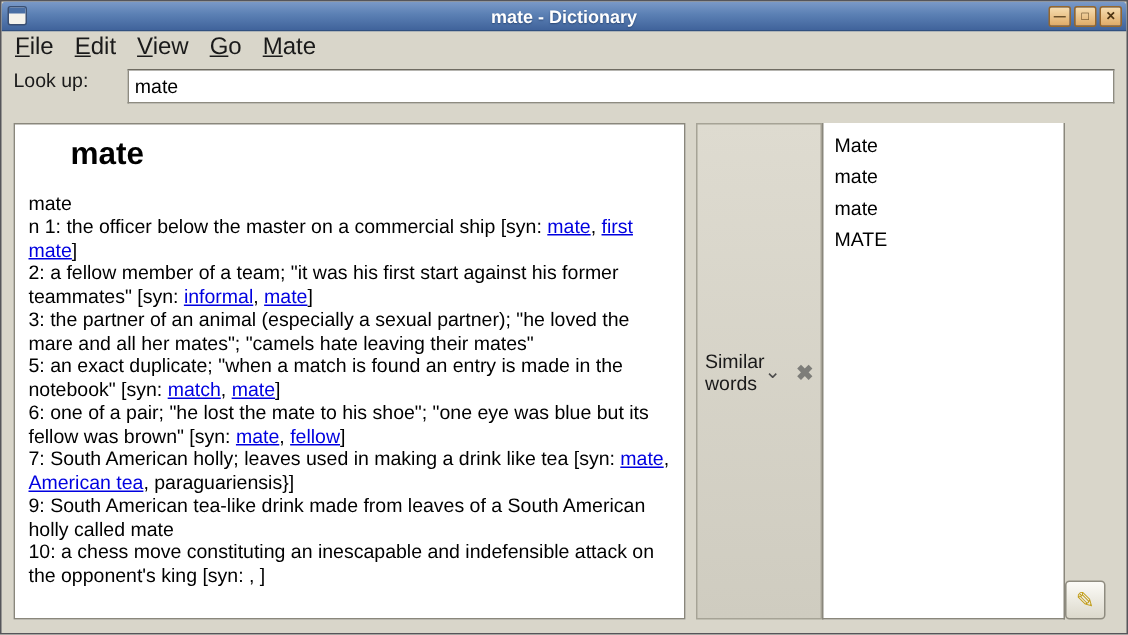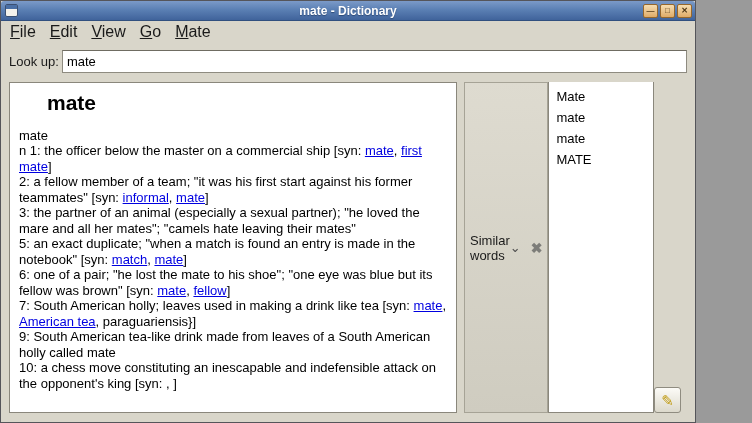--- a/index.html
+++ b/index.html
@@ -1,37 +1,37 @@
 <!DOCTYPE html>
 <html><head>
 <meta charset="utf-8">
 <style>
   html,body{margin:0;padding:0;background:#9a9a9a;}
   body{width:752px;height:423px;overflow:hidden;font-family:"Liberation Sans",sans-serif;}
-  .window{width:696px;height:423px;box-sizing:border-box;background:#d9d6ca;border:1px solid #55555a;
+  .window{width:752px;height:423px;box-sizing:border-box;background:#d9d6ca;border:1px solid #55555a;
           display:flex;flex-direction:column;}
   
   .titlebar{height:19px;flex:0 0 19px;position:relative;display:flex;align-items:center;
             background:linear-gradient(#7b9ac8 0%,#5b80b4 45%,#40639b 100%);
             border-bottom:1px solid #31507f;border-radius:3px 3px 0 0;}
   .win-title{position:absolute;left:0;right:0;text-align:center;color:#ffffff;font-weight:bold;
              font-size:12px;text-shadow:0 1px 1px #2d4a77;}
   .win-icon{width:13px;height:13px;margin-left:4px;z-index:2;background:#f4f2ec;border:1px solid #3a4f72;
             border-radius:2px;box-sizing:border-box;position:relative;}
   .win-icon::before{content:"";position:absolute;left:0;right:0;top:0;height:4px;background:#4a6fa5;}
   .win-buttons{margin-left:auto;display:flex;gap:2px;margin-right:3px;z-index:2;}
   .win-btn{width:15px;height:14px;box-sizing:border-box;border:1px solid #96672c;border-radius:2px;
            background:linear-gradient(#f6ddb0,#dfab68);color:#4d3514;font-size:8px;line-height:12px;
            text-align:center;cursor:default;font-weight:bold;}
   
   .menubar{flex:0 0 21px;display:flex;align-items:center;padding-left:2px;font-size:16px;color:#1a1a1a;}
   .menu-item{display:inline-block;padding:2px 7px 3px;}
   .menu-item::first-letter{text-decoration:underline;}
   
-  .lookup-row{flex:0 0 30px;display:flex;align-items:center;gap:3px;padding:2px 8px 4px;font-size:13px;color:#1a1a1a;}
+  .lookup-row{flex:0 0 30px;display:flex;gap:26px;padding:2px 8px 4px;font-size:13px;color:#1a1a1a;}
   .lookup-input{flex:1;height:23px;box-sizing:border-box;border:1px solid #8e8b80;border-top-color:#6f6c62;
                 background:#ffffff;font-family:"Liberation Sans",sans-serif;font-size:13px;padding:2px 4px;}
   
   .main{flex:1;display:flex;gap:7px;padding:2px 8px 9px;min-height:0;}
   .def-pane{width:448px;flex:0 0 448px;box-sizing:border-box;background:#ffffff;border:1px solid #8a877c;
             padding:4px 9px;overflow:hidden;font-size:13px;line-height:15.5px;color:#000;}
   .def-head{font-size:21px;font-weight:bold;margin:8px 0 17px 28px;}
   .def-para{margin:0;}
   .def-para a{color:#0000e0;}
   

